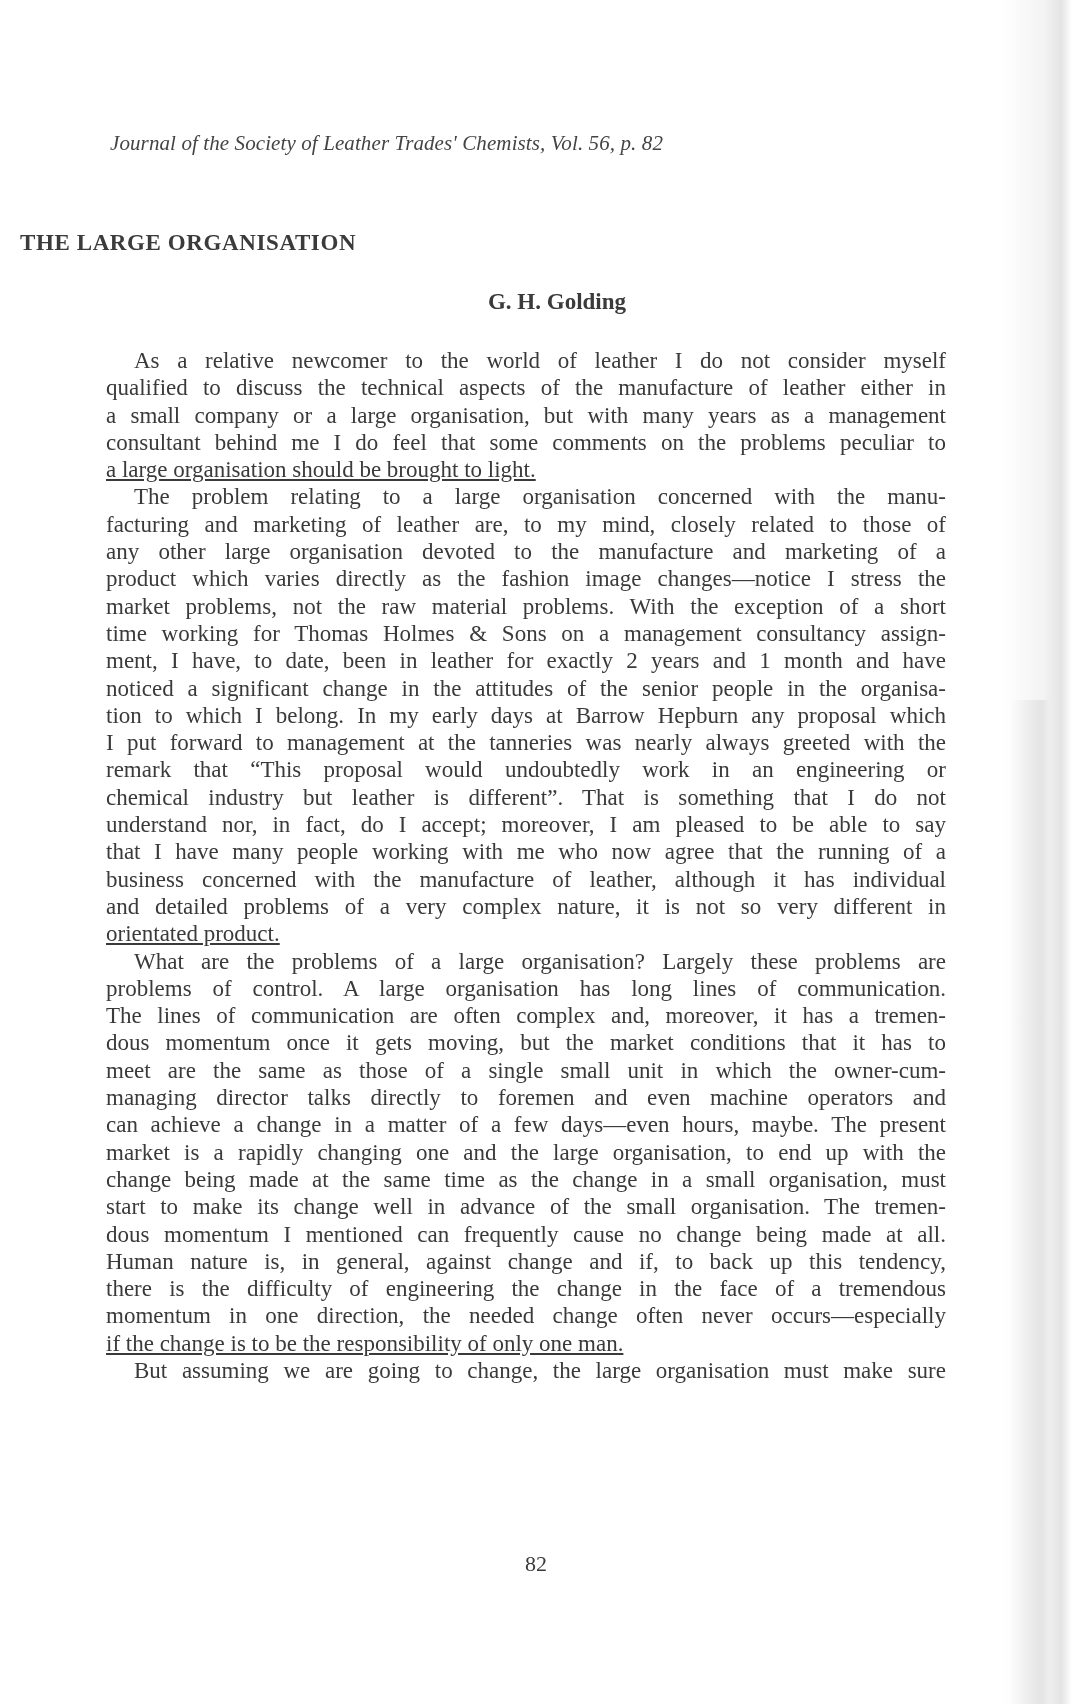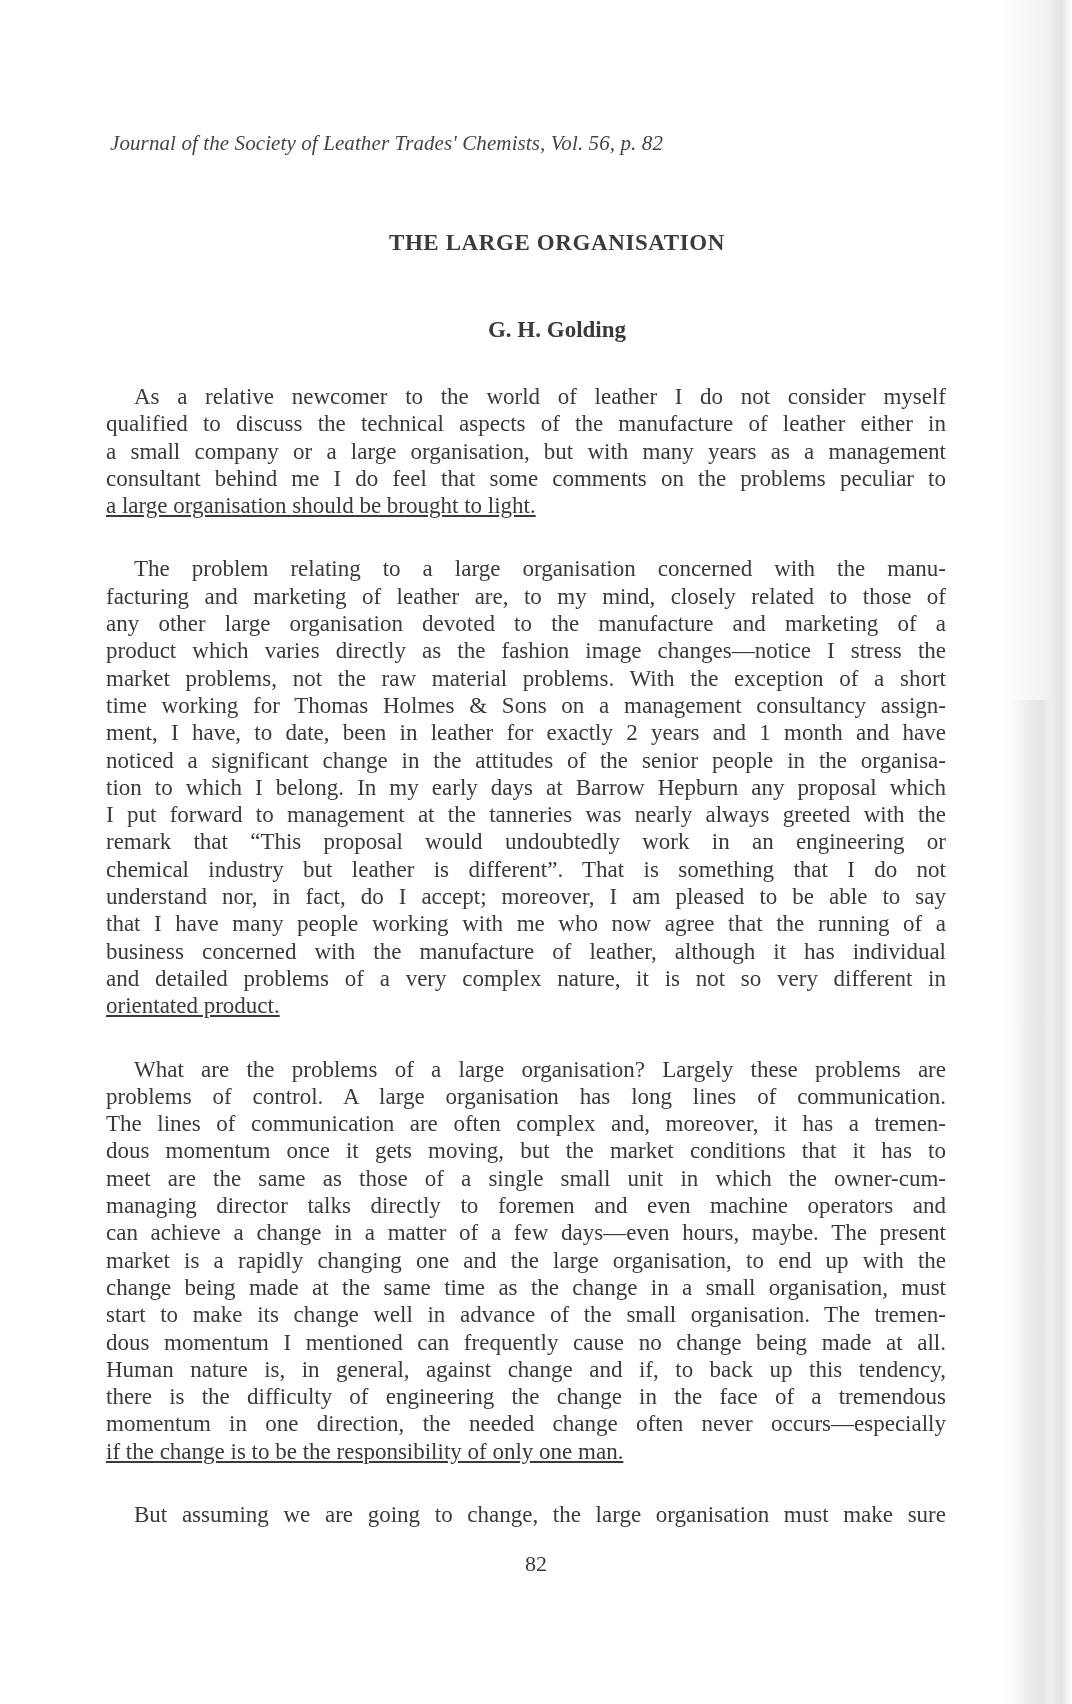--- a/index.html
+++ b/index.html
@@ -19,39 +19,39 @@
     position: absolute; top: 700px; right: 22px; width: 40px; height: 1004px;
     background: linear-gradient(to right, rgba(255,255,255,0) 0%, rgba(215,215,215,0.55) 80%, rgba(255,255,255,0) 100%);
     pointer-events: none;
   }
   .running-head {
     position: absolute; left: 110px; top: 131px;
     font-style: italic; font-size: 21px; color: #444;
     letter-spacing: 0.1px; white-space: nowrap;
   }
   .title {
-    position: absolute; left: 0; width: 1072px; top: 230px; text-align: center;
+    position: absolute; left: 0; width: 1072px; top: 230px; 
     font-weight: bold; font-size: 23px; letter-spacing: 0.6px; color: #3b3b3b;
-    padding-left: 42px; box-sizing: border-box;
+    padding-left: 20px; box-sizing: border-box;
   }
   .author {
     position: absolute; left: 0; width: 1072px; top: 289px; text-align: center;
     font-weight: bold; font-size: 23px; color: #3b3b3b;
-    padding-left: 42px; box-sizing: border-box; margin-top: 28px;
+    padding-left: 42px; box-sizing: border-box;
   }
   .body-text {
     position: absolute; left: 106px; top: 347px; width: 840px;
     font-size: 23px; line-height: 27.3px; color: #3a3a3a;
   }
   .line {
     display: block; height: 27.3px; white-space: nowrap;
     text-align: justify; text-align-last: justify;
   }
   .line.last { text-align-last: left; text-decoration: underline; }
-  .line.indent { padding-left: 28px; margin-top: 36px; }
+  .line.indent { padding-left: 28px; }
   .page-number {
     position: absolute; left: 0; width: 1072px; top: 1551px; text-align: center;
     font-size: 22px; color: #3a3a3a; box-sizing: border-box;
   }
 </style>
 </head>
 <body>
 
 <div class="page-edge"></div>
 <div class="edge-shadow-lower"></div>

